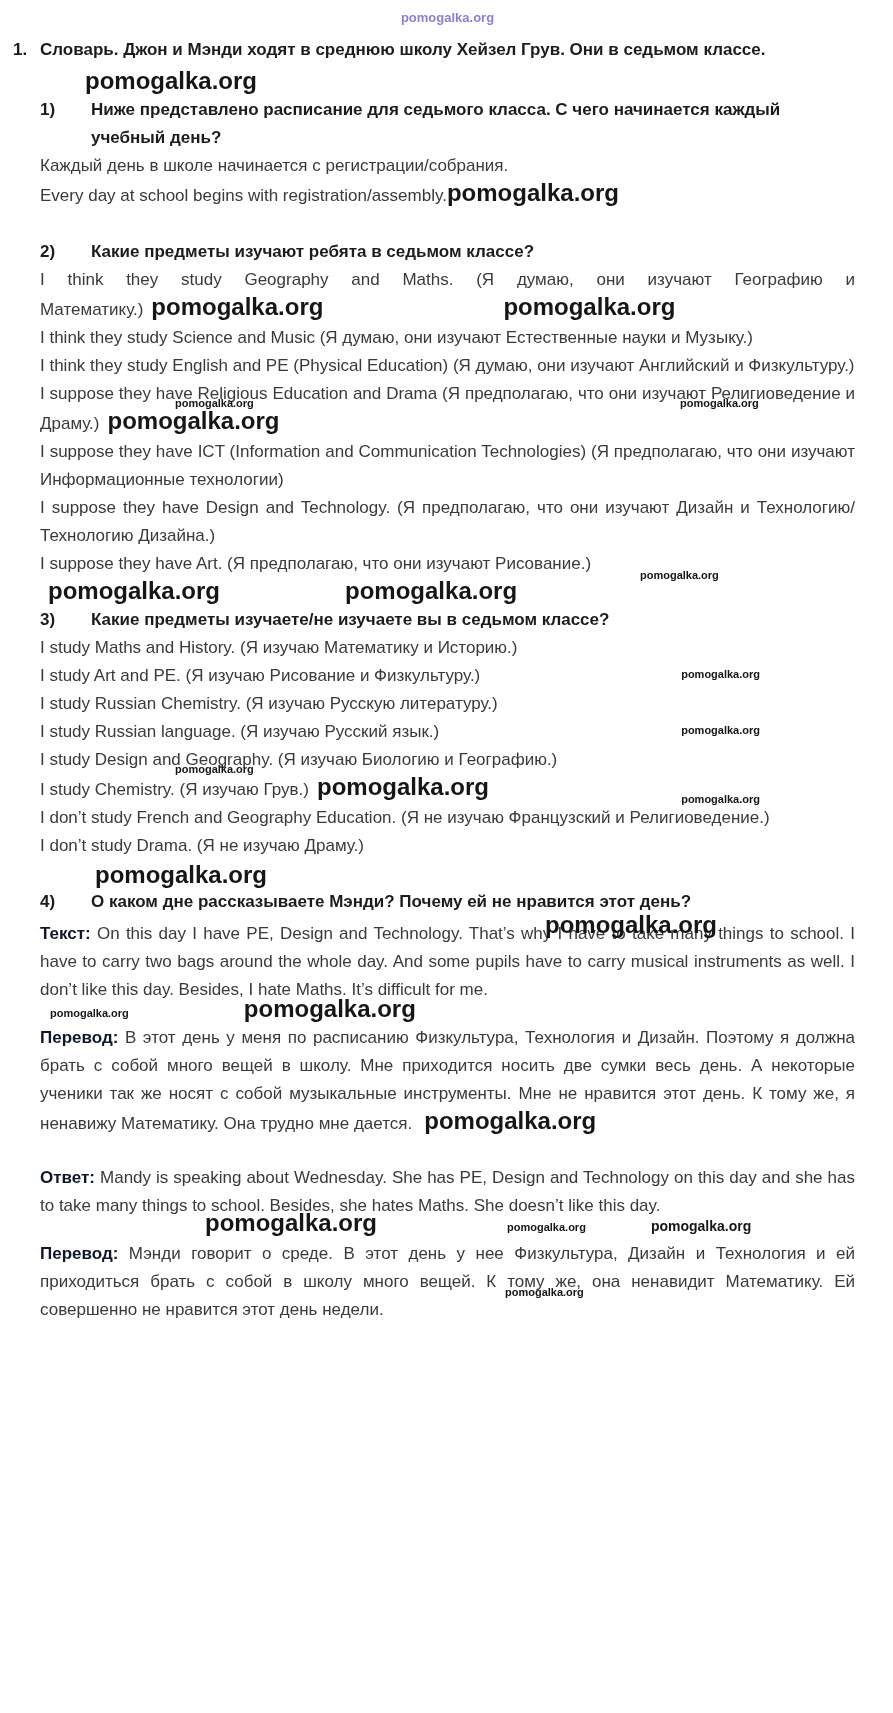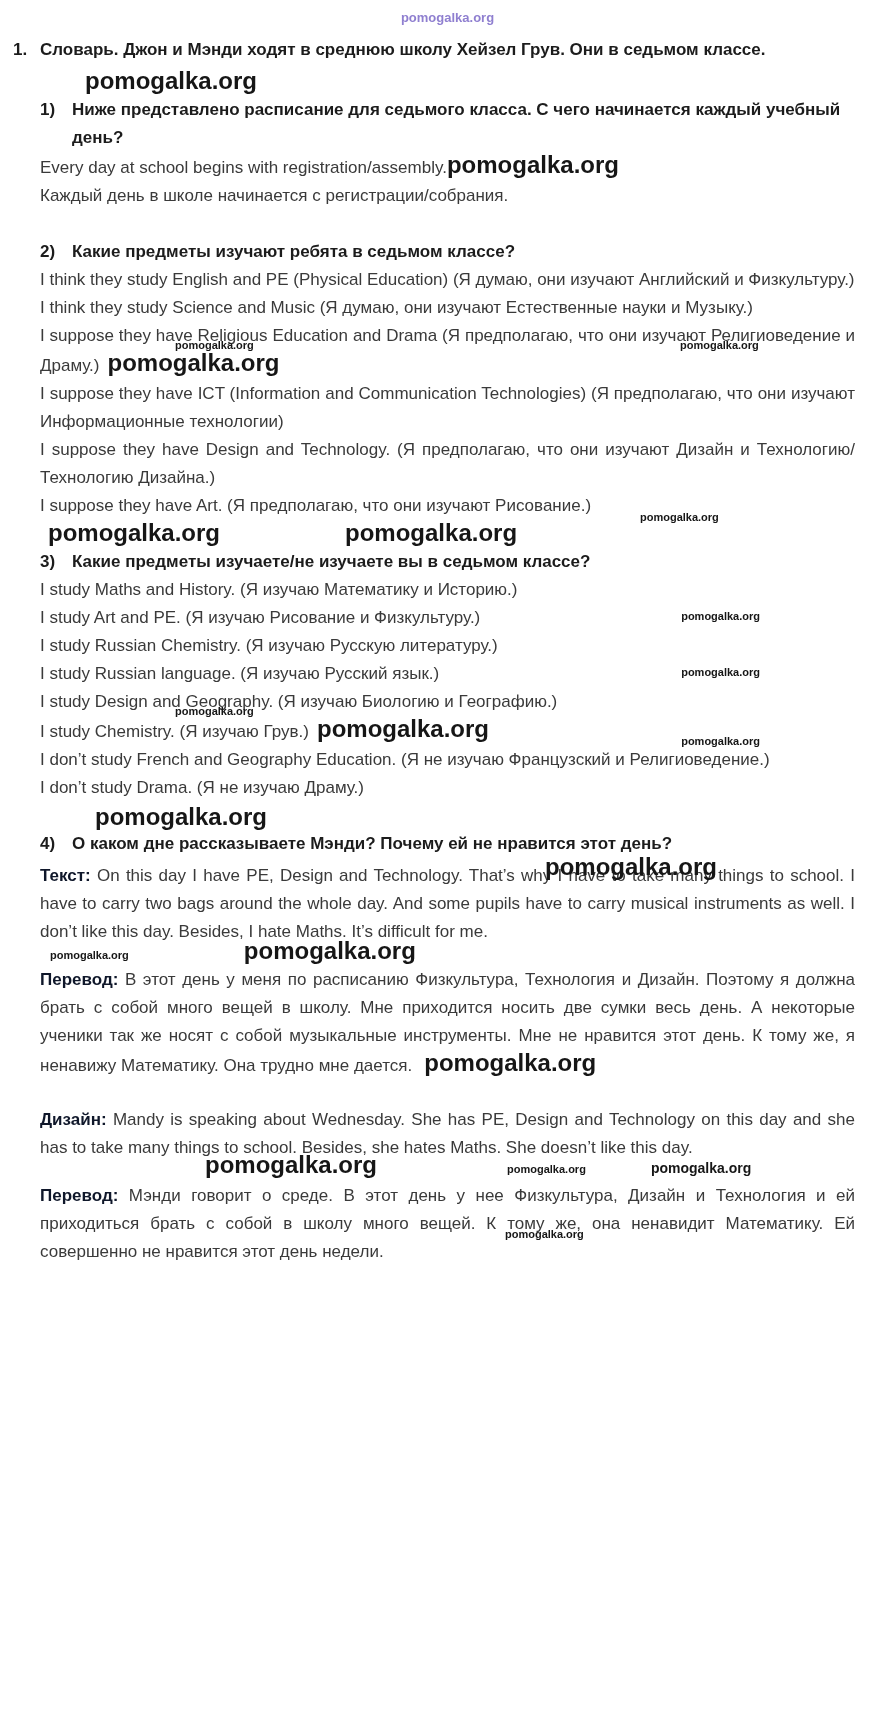--- a/index.html
+++ b/index.html
@@ -20,21 +20,21 @@
   .row-mid-q2 { margin:0 0 2px 8px; }
   .row-before-q4 { margin:2px 0 0 55px; }
   .row-before-trans1 { margin:-8px 0 2px 10px; }
   .row-before-trans2 { margin:-10px 0 0 165px; }
 
   
   .task-title { display:flex; margin-left:-27px; font-weight:700; color:#1c1c1c; }
   .task-num { flex:0 0 27px; }
   .question { display:flex; font-weight:700; color:#1c1c1c; }
   .qnum { flex:0 0 32px; }
-  .qtext { flex:1; }
+  .qtext { flex:1;margin-left:19px; }
   .para { text-align:justify; }
   .lead { font-weight:700; color:#0f172a; }
 
   
   .rel { position:relative; }
   .abs { position:absolute; }
   .mt28 { margin-top:28px; }
   .mt26 { margin-top:26px; }
   .mt4 { margin-top:4px; }
   .g1 { margin-left:8px; }
@@ -69,35 +69,38 @@
 
   <div class="wm-row row-after-title">
     <span class="wm wm-lg">pomogalka.org</span>
   </div>
 
   <div class="question">
     <span class="qnum">1)</span>
     <span class="qtext">Ниже представлено расписание для седьмого класса. С чего начинается каждый учебный день?</span>
   </div>
   <p class="para">
-    <span>Every day at school begins with registration/assembly.</span><span class="wm wm-lg">pomogalka.org</span>
+    <span>Каждый день в школе начинается с регистрации/собрания.</span>
   </p>
   <p class="para">
-    <span>Каждый день в школе начинается с регистрации/собрания.</span>
+    <span>Every day at school begins with registration/assembly.</span><span class="wm wm-lg">pomogalka.org</span>
   </p>
 
   <div class="question mt28">
     <span class="qnum">2)</span>
     <span class="qtext">Какие предметы изучают ребята в седьмом классе?</span>
   </div>
   <p class="para">
-    <span>I think they study English and PE (Physical Education) (Я думаю, они изучают Английский и Физкультуру.)</span>
+    <span>I think they study Geography and Maths. (Я думаю, они изучают Географию и Математику.)</span><span class="wm wm-lg g1">pomogalka.org</span><span class="wm wm-lg g2">pomogalka.org</span>
   </p>
   <p class="para">
     <span>I think they study Science and Music (Я думаю, они изучают Естественные науки и Музыку.)</span>
+  </p>
+  <p class="para">
+    <span>I think they study English and PE (Physical Education) (Я думаю, они изучают Английский и Физкультуру.)</span>
   </p>
   <p class="para rel">
     <span>I suppose they have Religious Education and Drama (Я предполагаю, что они изучают Религиоведение и Драму.)</span><span class="wm wm-lg g1">pomogalka.org</span>
     <span class="wm wm-sm abs wm-q2a">pomogalka.org</span>
     <span class="wm wm-sm abs wm-q2b">pomogalka.org</span>
   </p>
   <p class="para">
     <span>I suppose they have ICT (Information and Communication Technologies) (Я предполагаю, что они изучают Информационные технологии)</span>
   </p>
   <p class="para">
@@ -165,21 +168,21 @@
     <span class="wm wm-sm">pomogalka.org</span>
     <span class="wm wm-lg g4">pomogalka.org</span>
   </div>
 
   <p class="para">
     <span class="lead">Перевод:</span>
     <span>В этот день у меня по расписанию Физкультура, Технология и Дизайн. Поэтому я должна брать с собой много вещей в школу. Мне приходится носить две сумки весь день. А некоторые ученики так же носят с собой музыкальные инструменты. Мне не нравится этот день. К тому же, я ненавижу Математику. Она трудно мне дается.</span><span class="wm wm-lg g7">pomogalka.org</span>
   </p>
 
   <p class="para mt26">
-    <span class="lead">Дизайн:</span>
+    <span class="lead">Ответ:</span>
     <span>Mandy is speaking about Wednesday. She has PE, Design and Technology on this day and she has to take many things to school. Besides, she hates Maths. She doesn’t like this day.</span>
   </p>
 
   <div class="wm-row row-before-trans2">
     <span class="wm wm-lg">pomogalka.org</span>
     <span class="wm wm-sm g5">pomogalka.org</span>
     <span class="wm wm-md g6">pomogalka.org</span>
   </div>
 
   <p class="para rel mt4">

